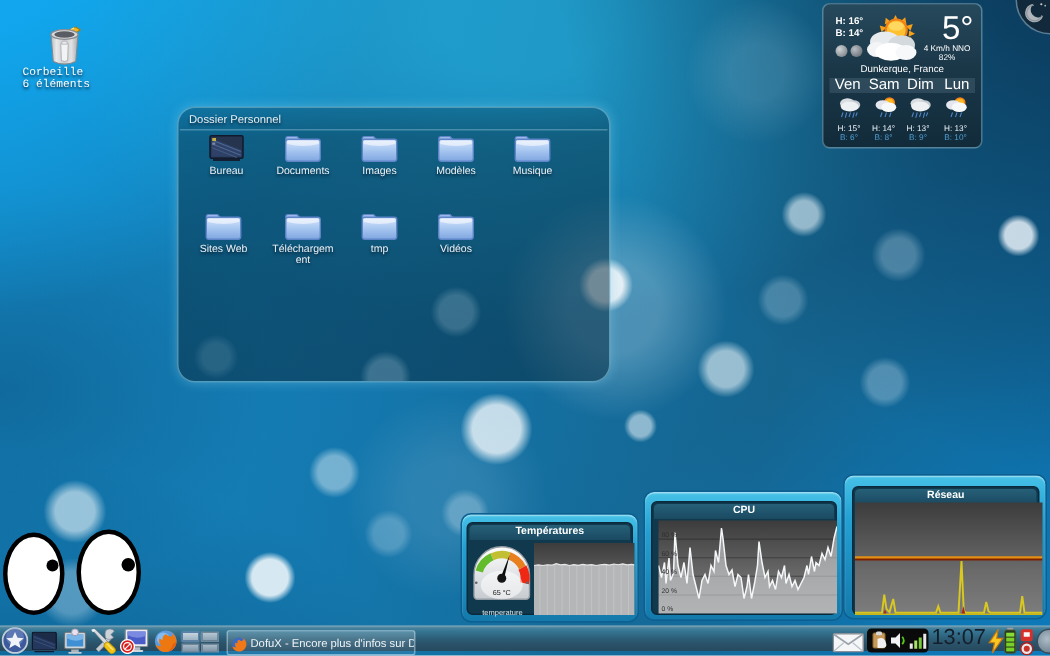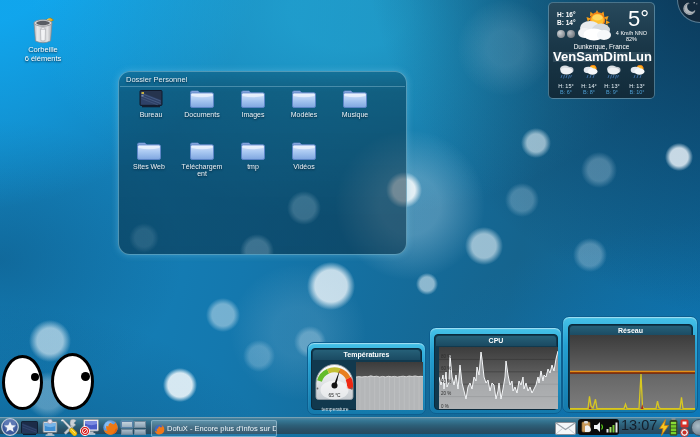--- a/index.html
+++ b/index.html
@@ -55,21 +55,21 @@
 
 #weather { left:548px; top:2px; width:107px; height:97px; border-radius:5px;
   background:linear-gradient(180deg, #27495c 0%, #1a3748 45%, #122b3a 100%);
   border:1px solid rgba(130,190,220,0.5); color:#fff;
 }
 #weather .hb { position:absolute; left:8px; font-size:6.5px; font-weight:bold; }
 #wtemp { position:absolute; right:5px; top:3px; font-size:22px; font-weight:normal; }
 #wwind { position:absolute; right:7px; top:27px; font-size:5.5px; text-align:center; line-height:6px;}
 #wcity { position:absolute; left:0; right:0; top:40px; text-align:center; font-size:6.5px; }
 #wdays { position:absolute; left:4px; right:4px; top:49px; height:10px; background:rgba(190,220,240,0.13); display:flex; }
-#wdays div { flex:1; text-align:center; font-size:13px; font-weight:bold; line-height:10px; }
+#wdays div { flex:1; text-align:center; font-size:10px; font-weight:normal; line-height:10px; }
 .wcol { position:absolute; width:24px; text-align:center; }
 .wh { font-size:5.5px; color:#e8f2f8; }
 .wb { font-size:5.5px; color:#4e9fd4; }
 
 
 .mon { border-radius:7px; background:linear-gradient(180deg,#46c2e8 0%, #24a0d2 30%, #1479ab 100%);
   border:1px solid #0d5f90; box-shadow:inset 0 1px 1px rgba(255,255,255,0.5); }
 .mpanel { position:absolute; border-radius:4px; background:#11394e; border:1px solid #0a2a3c; }
 .mtitle { position:absolute; left:1px; right:1px; top:1px; height:10px; border-radius:3px 3px 0 0;
   background:linear-gradient(180deg,#266078,#1a4a62); color:#fff; font-size:7px; font-weight:bold;
@@ -95,21 +95,21 @@
 
 
 .eye { position:absolute; background:#fff; border:3px solid #000; border-radius:50%; }
 .pupil { position:absolute; background:#000; border-radius:50%; }
 
 .shadowtext { color:#fff; text-shadow:0 1px 2px rgba(0,20,40,0.9); }
 </style>
 </head>
 <body>
 
-<div class="abs" style="left:15px; top:17px; width:56px; text-align:center;">
+<div class="abs" style="left:15px; top:17px; width:56px; text-align:left;font-family:Liberation Mono, monospace;">
   <svg width="24" height="27" viewBox="0 0 24 27" style="display:block;margin:0 auto;">
     <defs>
       <linearGradient id="tcan" x1="0" y1="0" x2="1" y2="0">
         <stop offset="0" stop-color="#b8babe"></stop>
           <stop offset="0.2" stop-color="#e8e9eb"></stop>
         <stop offset="0.5" stop-color="#c8cacd"></stop>
           <stop offset="0.75" stop-color="#e2e3e5"></stop>
         <stop offset="1" stop-color="#a8aaae"></stop>
       </linearGradient>
     </defs>

